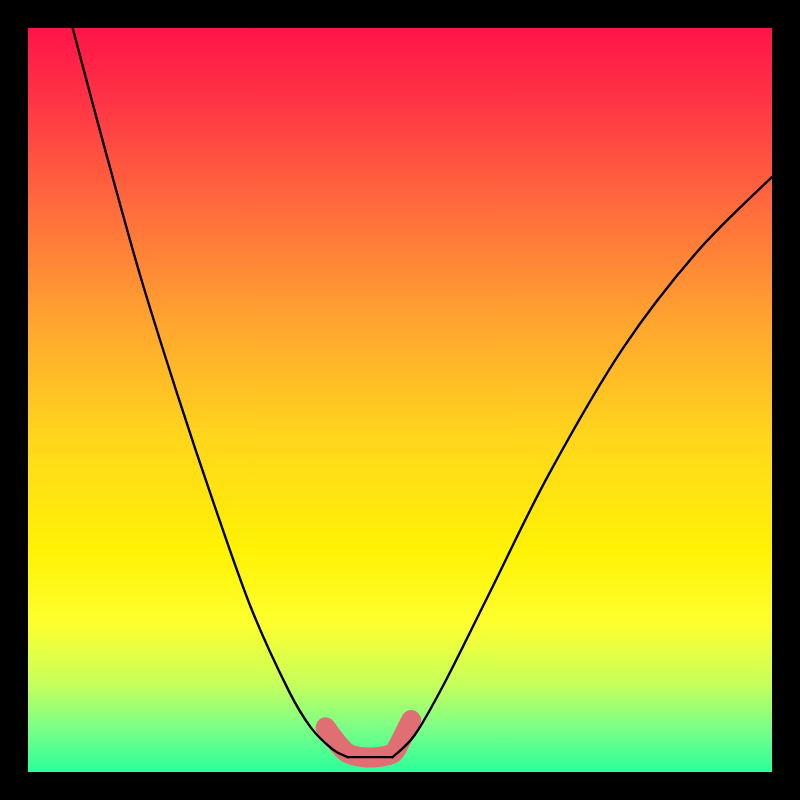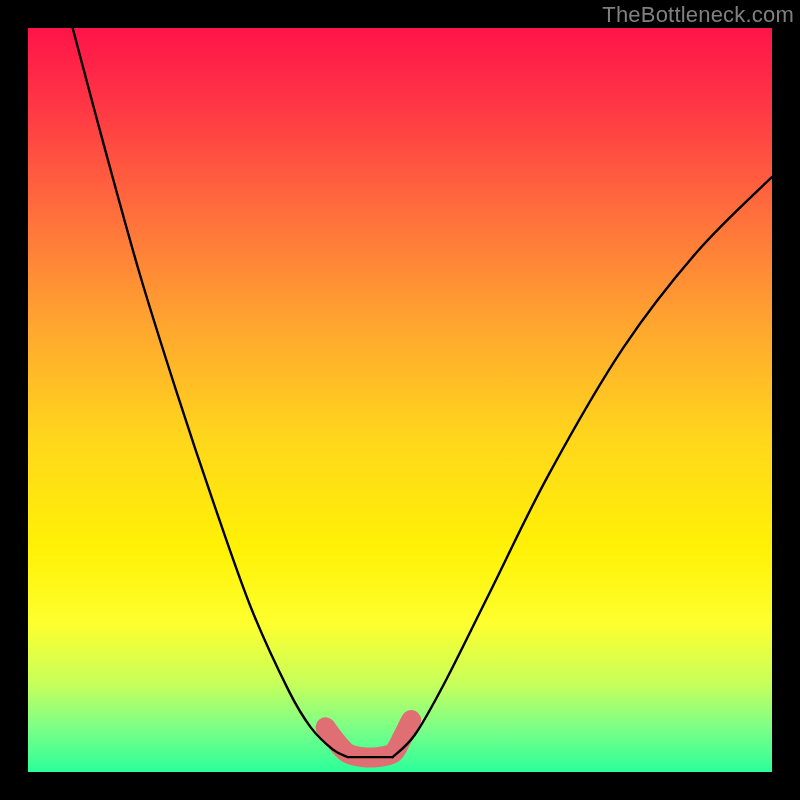--- a/index.html
+++ b/index.html
@@ -29,21 +29,20 @@
   }
   svg {
     display: block;
   }
 </style>
 </head>
 <body>
 
 <div class="stage">
 
-  <div class="watermark">TheBottleneck.com</div>
 
   <svg id="plot-svg" width="800" height="800" viewBox="0 0 800 800">
     <defs>
       <linearGradient id="bg-grad" x1="0" y1="0" x2="0" y2="1">
           <stop offset="0.0%" stop-color="#ff1449"></stop>
           <stop offset="10.0%" stop-color="#ff3545"></stop>
           <stop offset="25.0%" stop-color="#ff6f3c"></stop>
           <stop offset="40.0%" stop-color="#ffa62f"></stop>
           <stop offset="55.0%" stop-color="#ffd61c"></stop>
           <stop offset="70.0%" stop-color="#fff205"></stop>

